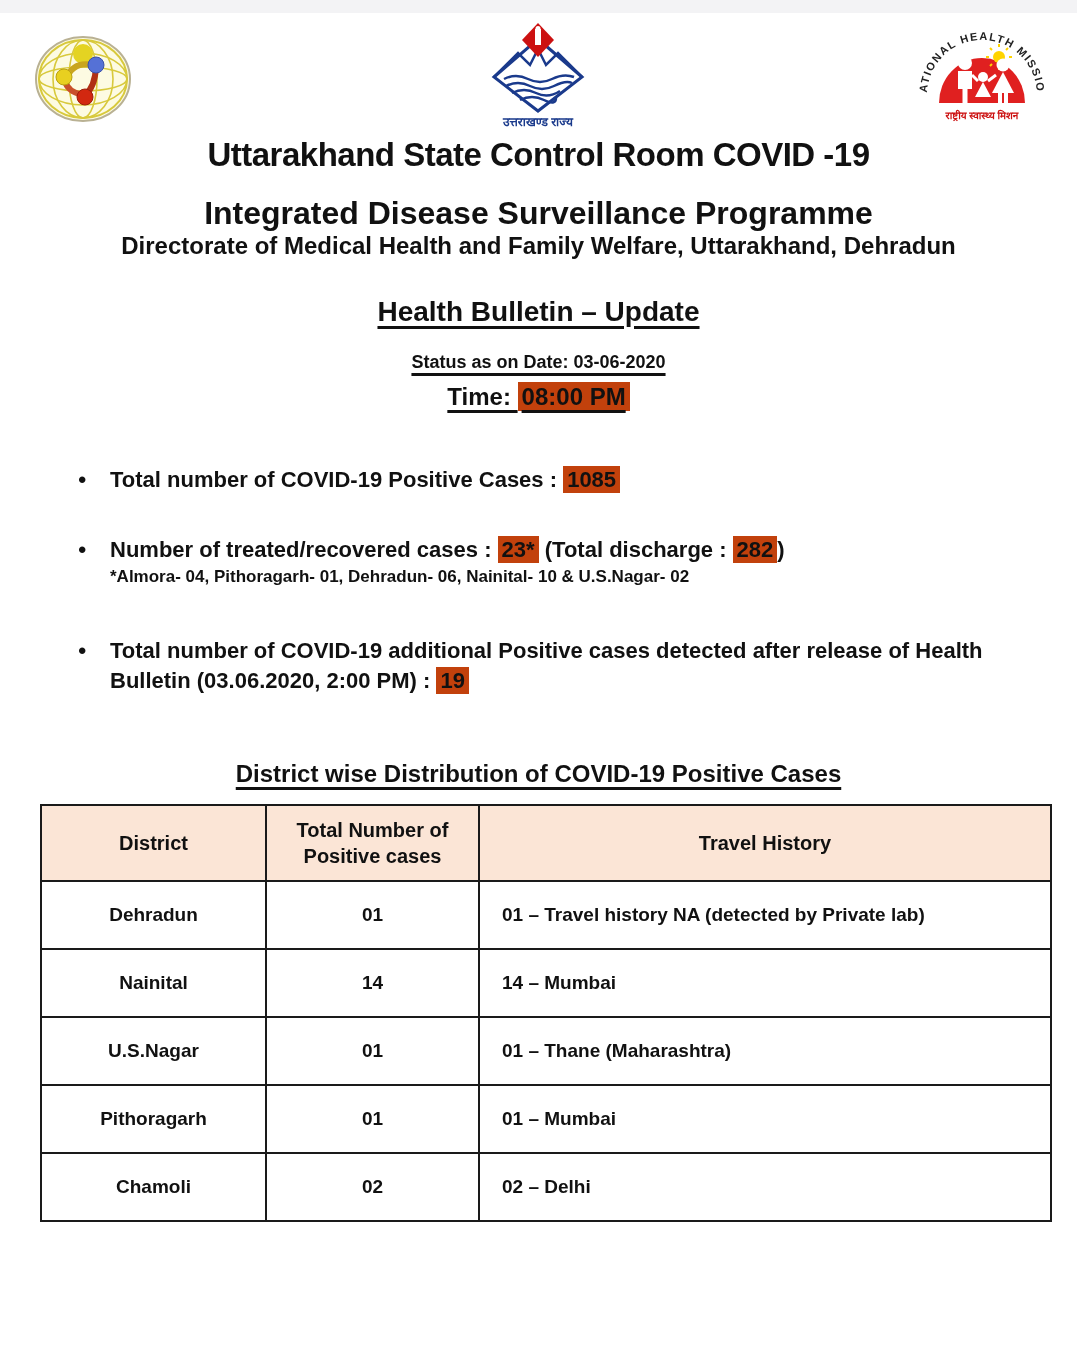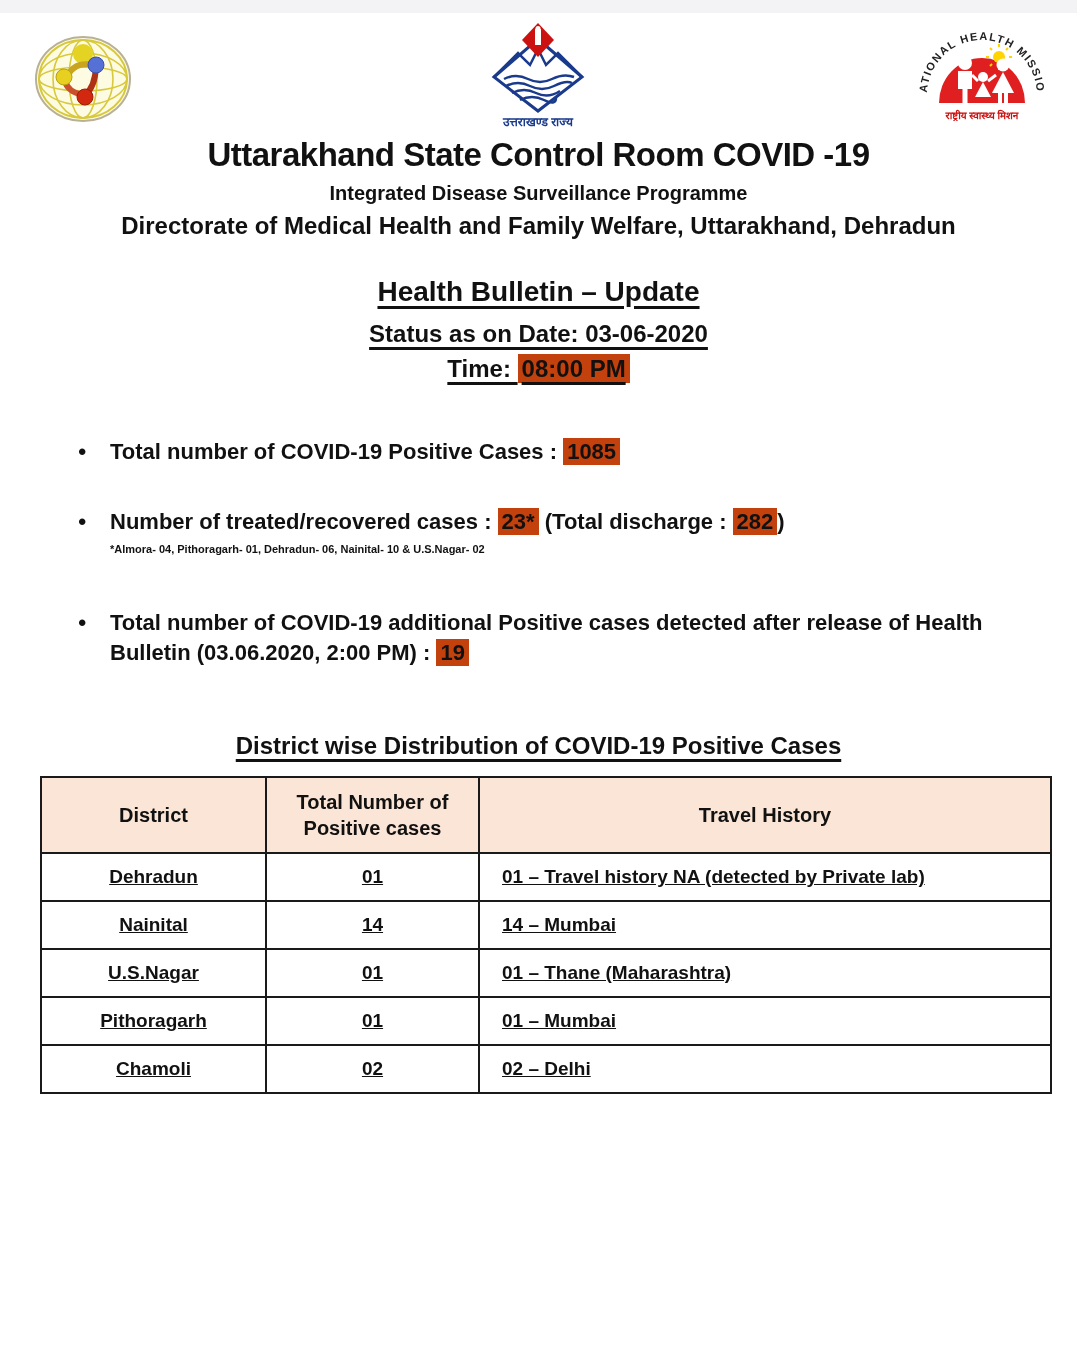--- a/index.html
+++ b/index.html
@@ -18,54 +18,54 @@
   .logo-row { position: relative; height: 117px; }
   .logo { position: absolute; }
   .logo-idsp { left: 33px; top: 22px; }
   .logo-uk { left: 486px; top: 6px; }
   .logo-nhm { left: 915px; top: 8px; }
 
   .c-title {
     text-align: center; font-weight: bold; font-size: 33px; line-height: 36px;
     letter-spacing: -0.5px; margin-top: 7px;
   }
-  .c-sub1 { text-align: center; font-weight: bold; font-size: 20px; line-height: 26px; margin-top: 7px; }
+  .c-sub1 { text-align: center; font-weight: bold; font-size: 32px; line-height: 26px; margin-top: 27px; }
   .c-sub2 { text-align: center; font-weight: bold; font-size: 24px; line-height: 26px; margin-top: 7px; }
   .c-bulletin {
     text-align: center; font-weight: bold; font-size: 28px; line-height: 32px; margin-top: 37px;
   }
-  .c-status { text-align: center; font-weight: bold; font-size: 24px; line-height: 28px; margin-top: 12px; }
+  .c-status { text-align: center; font-weight: bold; font-size: 18px; line-height: 28px; margin-top: 20px; }
   .c-time { text-align: center; font-weight: bold; font-size: 24px; line-height: 30px; margin-top: 6px; }
   .u { text-decoration: underline; text-decoration-thickness: 3px; text-underline-offset: 5px; }
   .hl { background: #c2410c; padding: 1px 4px; }
 
   .bullets { margin-top: 53px; padding-left: 78px; padding-right: 30px; }
   .bullet { display: flex; align-items: flex-start; }
   .bullet + .bullet { margin-top: 40px; }
   .bullet.b3 { margin-top: 47px; }
   .dot { font-size: 24px; line-height: 30px; width: 32px; flex: 0 0 32px; }
   .btext { font-weight: bold; font-size: 22px; line-height: 30px; max-width: 945px; }
-  .footnote { font-weight: bold; font-size: 11px; line-height: 24px; }
+  .footnote { font-weight: bold; font-size: 17px; line-height: 24px; }
 
   .table-heading {
     text-align: center; font-weight: bold; font-size: 24px; line-height: 30px; margin-top: 63px;
   }
   table.cases {
     border-collapse: collapse; margin: 15px 0 0 40px; width: 1010px;
     table-layout: fixed;
     border-radius: 14px;
   }
   table.cases th, table.cases td {
     border: 2px solid #1a1a1a; font-weight: bold;
     text-align: center; vertical-align: middle;
   }
   table.cases th {
     background: #fbe5d6; font-size: 20px; line-height: 26px; height: 76px; padding: 4px 10px;
   }
-  table.cases td { font-size: 19px; height: 48px; padding: 4px 10px; background: #ffffff; text-decoration: underline; }
+  table.cases td { font-size: 19px; height: 68px; padding: 4px 10px; background: #ffffff; }
   table.cases td.travel { text-align: left; padding-left: 22px; }
   col.c1 { width: 225px; } col.c2 { width: 213px; } col.c3 { width: 572px; }
 </style>
 </head>
 <body>
 
 <div class="page">
   <div class="top-strip"></div>
 
   <div class="logo-row">

